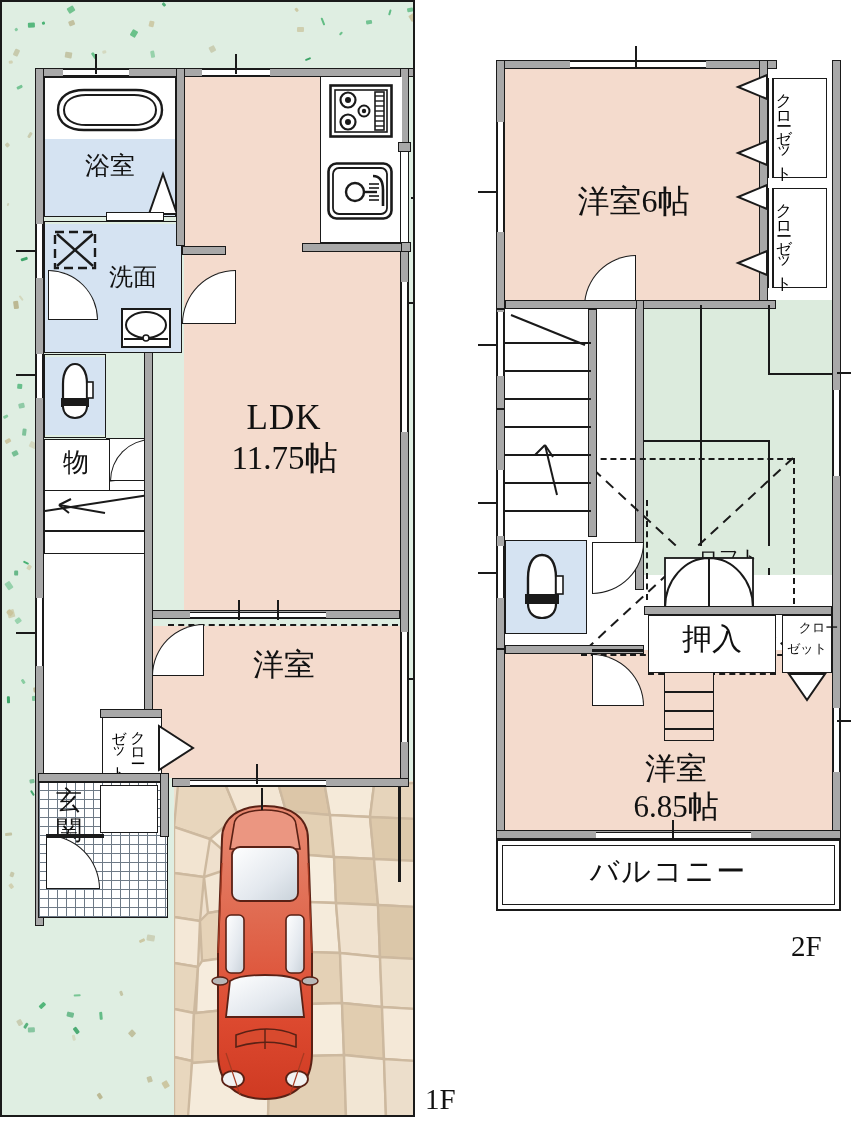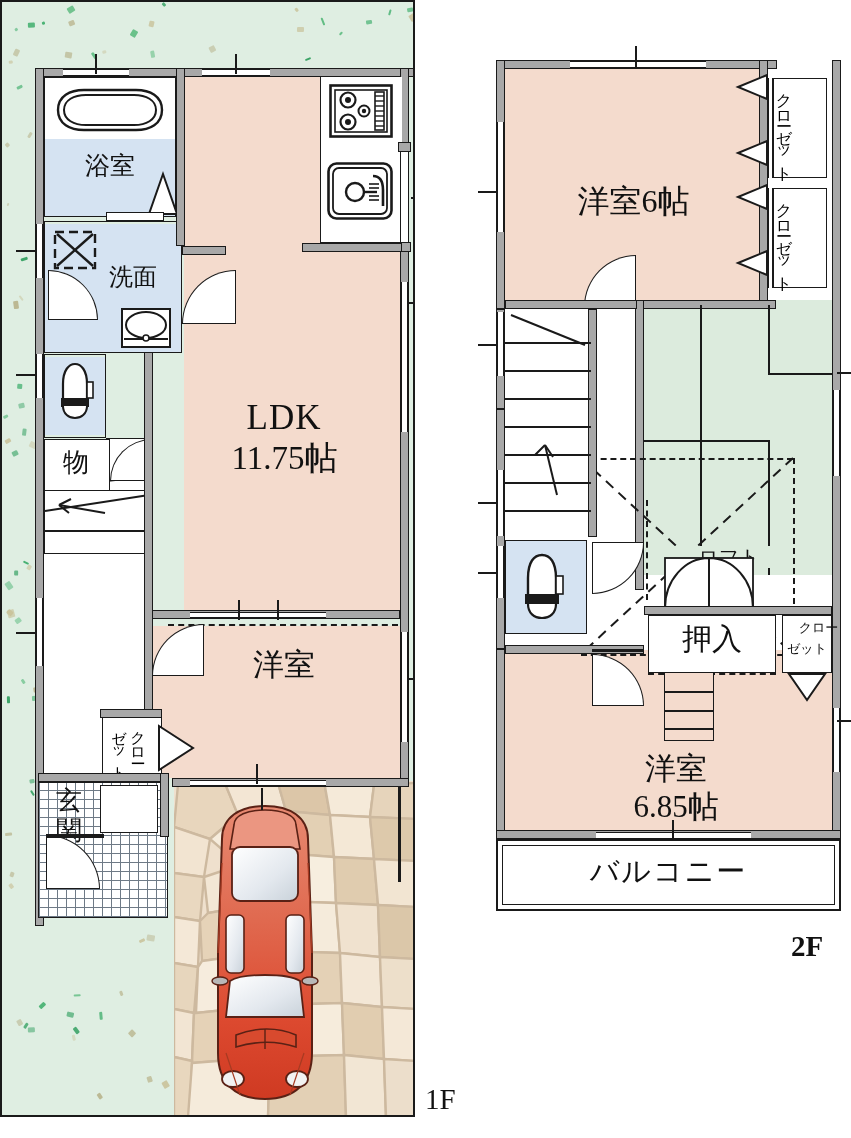--- a/index.html
+++ b/index.html
@@ -576,15 +576,15 @@
     <div class="abs windowV" style="left:337px;top:648px;width:7px;height:64px;"></div>
     <div class="abs line" style="left:341px;top:660px;width:22px;height:2px;"></div>
 
     <div class="abs window" style="left:100px;top:772px;width:155px;height:7px;"></div>
     <div class="abs line" style="left:176px;top:760px;width:2px;height:36px;"></div>
     <div class="abs" style="left:0px;top:779px;width:345px;height:72px;border:2px solid #1a1a1a;background:#fff;"></div>
     <div class="abs" style="left:6px;top:785px;width:333px;height:60px;border:1.6px solid #1a1a1a;background:#fff;"></div>
     <div class="room-label" style="left:40px;top:795px;width:265px;font-size:29px;letter-spacing:2px;">バルコニー</div>
   </div>
 
-  <div class="floorTag" style="left:791px;top:930px;font-weight:bold;">2F</div>
+  <div class="floorTag" style="left:791px;top:930px;">2F</div>
 
 </div>
 
 </body></html>

